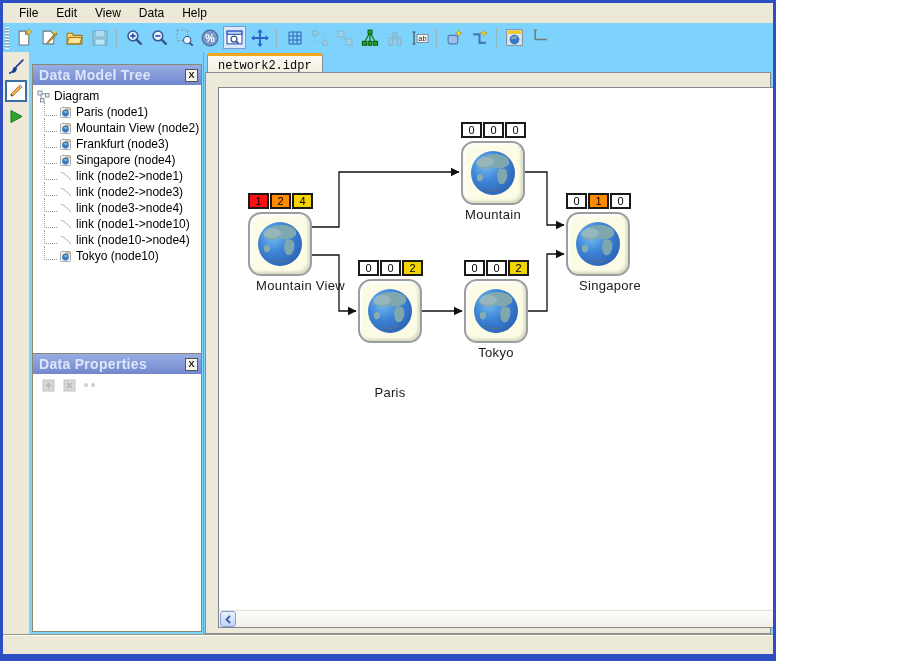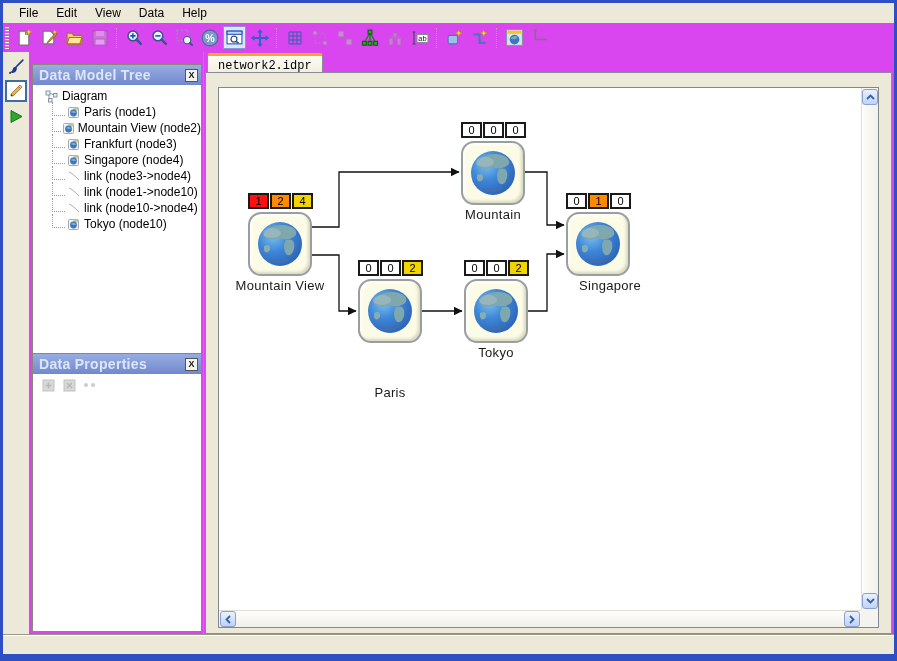--- a/index.html
+++ b/index.html
@@ -1,17 +1,17 @@
 <!DOCTYPE html>
 <html><head>
 <meta charset="utf-8">
 <style>
   * { margin:0; padding:0; box-sizing:border-box; }
   html,body { width:897px; height:661px; font-family:"Liberation Sans",sans-serif; }
-  .window { position:relative; width:897px; height:661px; background:#d946ef;
+  .window { position:relative; width:776px; height:661px; background:#7dd3fc;
             border:3px solid #2E4FC4; border-bottom-width:7px; overflow:hidden; }
   
   .menubar { position:absolute; left:0; top:0; right:0; height:20px; display:flex; align-items:center; padding-left:7px; background:#ECE9D8; }
   .menu-item { font-size:12px; color:#000; padding:2px 9px; cursor:default; }
   
   .toolbar { position:absolute; left:0; top:20px; right:0; height:29px; display:flex; align-items:center; padding-left:2px; }
   .gripper { width:7px; height:22px; margin-right:3px;
              background:repeating-linear-gradient(180deg,#fff 0 1px,#9E9C89 1px 2px,transparent 2px 3px); width:4px; }
   .tbtn { width:23px; height:23px; display:flex; align-items:center; justify-content:center; border:1px solid transparent; margin:0 1px; }
   .tbtn.sel { border-color:#7E9AD0; background:#DCE8FA; }
@@ -21,21 +21,21 @@
   .toolstrip { position:absolute; left:0; top:49px; width:26px; bottom:20px; background:#ECE9D8; }
   .sbtn { width:22px; height:22px; margin:3px 2px 2px 2px; display:flex; align-items:center; justify-content:center; border:1px solid transparent; }
   .sbtn.sel { background:#fff; border:2px solid #3A6EA5; }
   
   .sidecol { position:absolute; left:26px; top:49px; width:175px; bottom:20px; }
   .panel { position:absolute; left:3px; right:2px; border:1px solid #8A8775; background:#fff; }
   .panel-title { height:20px; background:linear-gradient(180deg,#97ADE2,#7288CE); display:flex; align-items:center; padding:0 3px 0 6px; }
   .panel-title span.t { flex:1; font-size:14px; font-weight:bold; color:#DCE6FA; letter-spacing:.3px; white-space:nowrap; overflow:hidden; }
   .closebox { width:13px; height:13px; background:#F4F3EE; border:1px solid #555; font-size:9px; font-weight:bold; color:#111;
               display:flex; align-items:center; justify-content:center; line-height:1; }
-  .ptree { padding:3px 0 0 12px; overflow:hidden; }
+  .ptree { padding:3px 0 0 4px; overflow:hidden; }
   .trow { display:flex; align-items:center; height:16px; font-size:12px; color:#000; white-space:nowrap; }
   .tconn { width:13px; height:14px; margin-left:7px; border-left:1px dotted #9a9a9a; border-bottom:1px dotted #9a9a9a; margin-bottom:6px; margin-right:2px; }
   .ticon { width:13px; height:13px; display:flex; align-items:center; justify-content:center; margin-right:4px; }
   .props-tools { height:22px; display:flex; align-items:center; gap:6px; padding-left:8px; background:#fff; }
   
   .canvaspane { position:absolute; left:200px; right:0; top:49px; bottom:20px; border-left:1px solid #9a9786; }
   .tabbar { position:absolute; left:0; right:0; top:0; height:21px; }
   .tab { position:absolute; left:3px; bottom:0; height:20px; padding:3px 10px 0 10px; font-size:12px; color:#000;
          background:linear-gradient(180deg,#FDFBF4,#F1EEDF); border:1px solid #898C95; border-bottom:none;
          border-top:3px solid #F2A81D; border-radius:3px 3px 0 0;font-family:Liberation Mono, monospace; }
@@ -334,20 +334,38 @@
             </span>
             <span>Singapore (node4)</span>
           </div>
         <div class="trow">
             <span class="tconn"></span>
             <span class="ticon">
               <svg width="12" height="12" viewBox="0 0 12 12">
                 <path d="M1 2c3 1 6 4 10 8" stroke="#AAB" fill="none"></path>
               </svg>
             </span>
+            <span>link (node2-&gt;node1)</span>
+          </div>
+        <div class="trow">
+            <span class="tconn"></span>
+            <span class="ticon">
+              <svg width="12" height="12" viewBox="0 0 12 12">
+                <path d="M1 2c3 1 6 4 10 8" stroke="#AAB" fill="none"></path>
+              </svg>
+            </span>
+            <span>link (node2-&gt;node3)</span>
+          </div>
+        <div class="trow">
+            <span class="tconn"></span>
+            <span class="ticon">
+              <svg width="12" height="12" viewBox="0 0 12 12">
+                <path d="M1 2c3 1 6 4 10 8" stroke="#AAB" fill="none"></path>
+              </svg>
+            </span>
             <span>link (node3-&gt;node4)</span>
           </div>
         <div class="trow">
             <span class="tconn"></span>
             <span class="ticon">
               <svg width="12" height="12" viewBox="0 0 12 12">
                 <path d="M1 2c3 1 6 4 10 8" stroke="#AAB" fill="none"></path>
               </svg>
             </span>
             <span>link (node1-&gt;node10)</span>
@@ -424,21 +442,21 @@
           <div class="badges" style="left:29px; top:105px;">
             <span class="badge" style="background: rgb(255, 15, 15);">1</span>
             <span class="badge" style="background: rgb(255, 138, 0);">2</span>
             <span class="badge" style="background: rgb(242, 213, 0);">4</span>
           </div>
           <div class="dnode" style="left:29px; top:124px;">
               <svg width="48" height="48">
                 <use href="#globe"></use>
               </svg>
             </div>
-          <div class="nlabel" style="left:-4px; top:190px;">Mountain View</div>
+          <div class="nlabel" style="left:-4px; top:190px;text-align:right;">Mountain View</div>
 
           <div class="badges" style="left:242px; top:34px;">
             <span class="badge" style="background: rgb(255, 255, 255);">0</span>
             <span class="badge" style="background: rgb(255, 255, 255);">0</span>
             <span class="badge" style="background: rgb(255, 255, 255);">0</span>
           </div>
           <div class="dnode" style="left:242px; top:53px;">
               <svg width="48" height="48">
                 <use href="#globe"></use>
               </svg>

